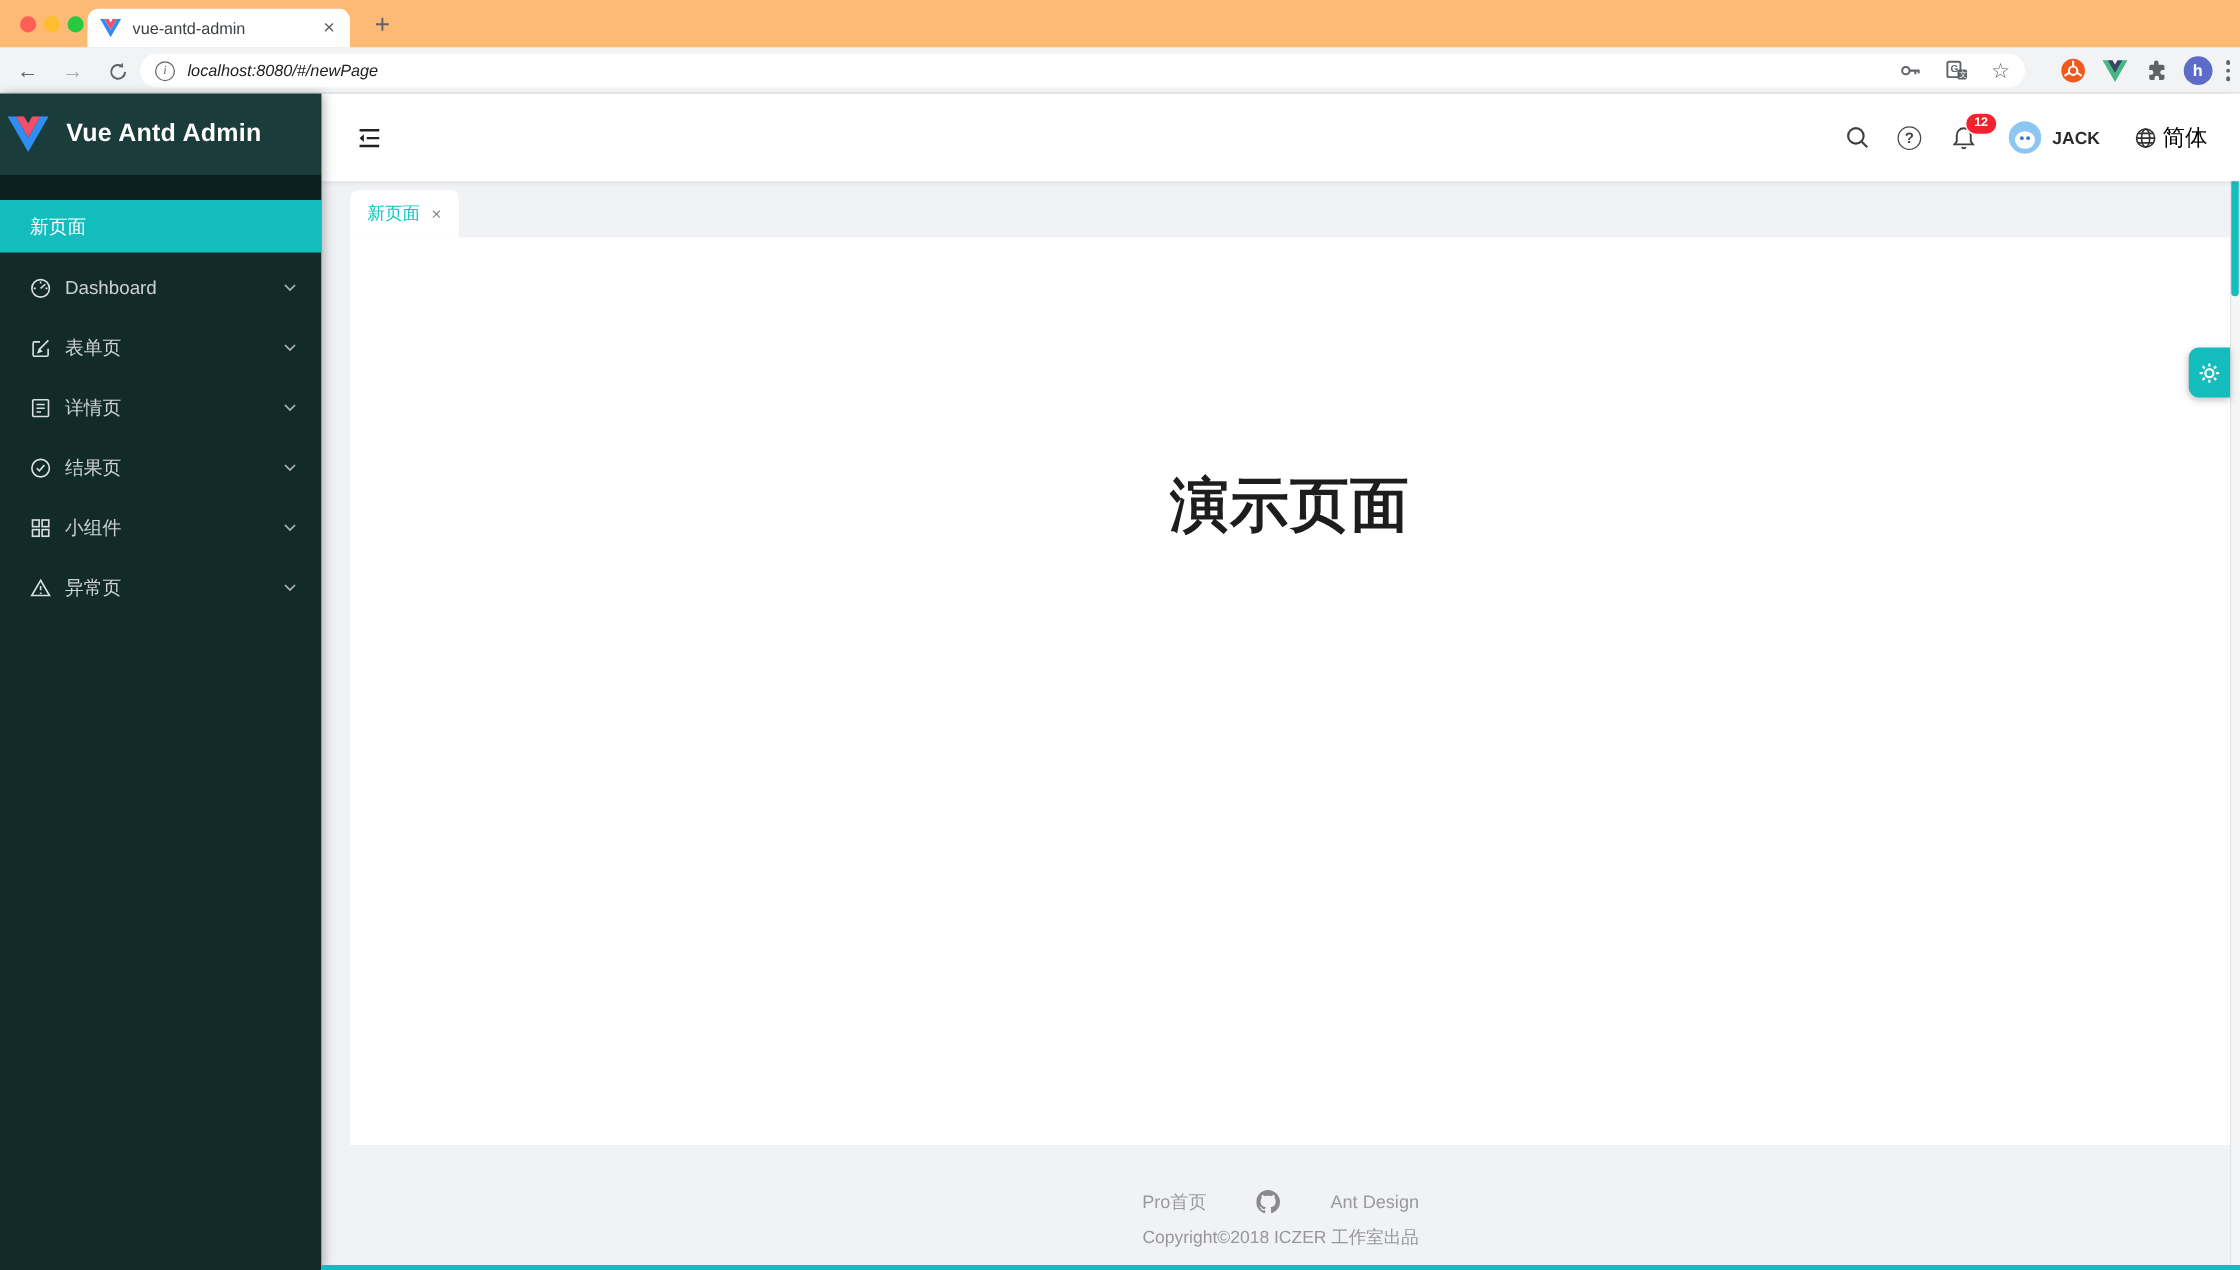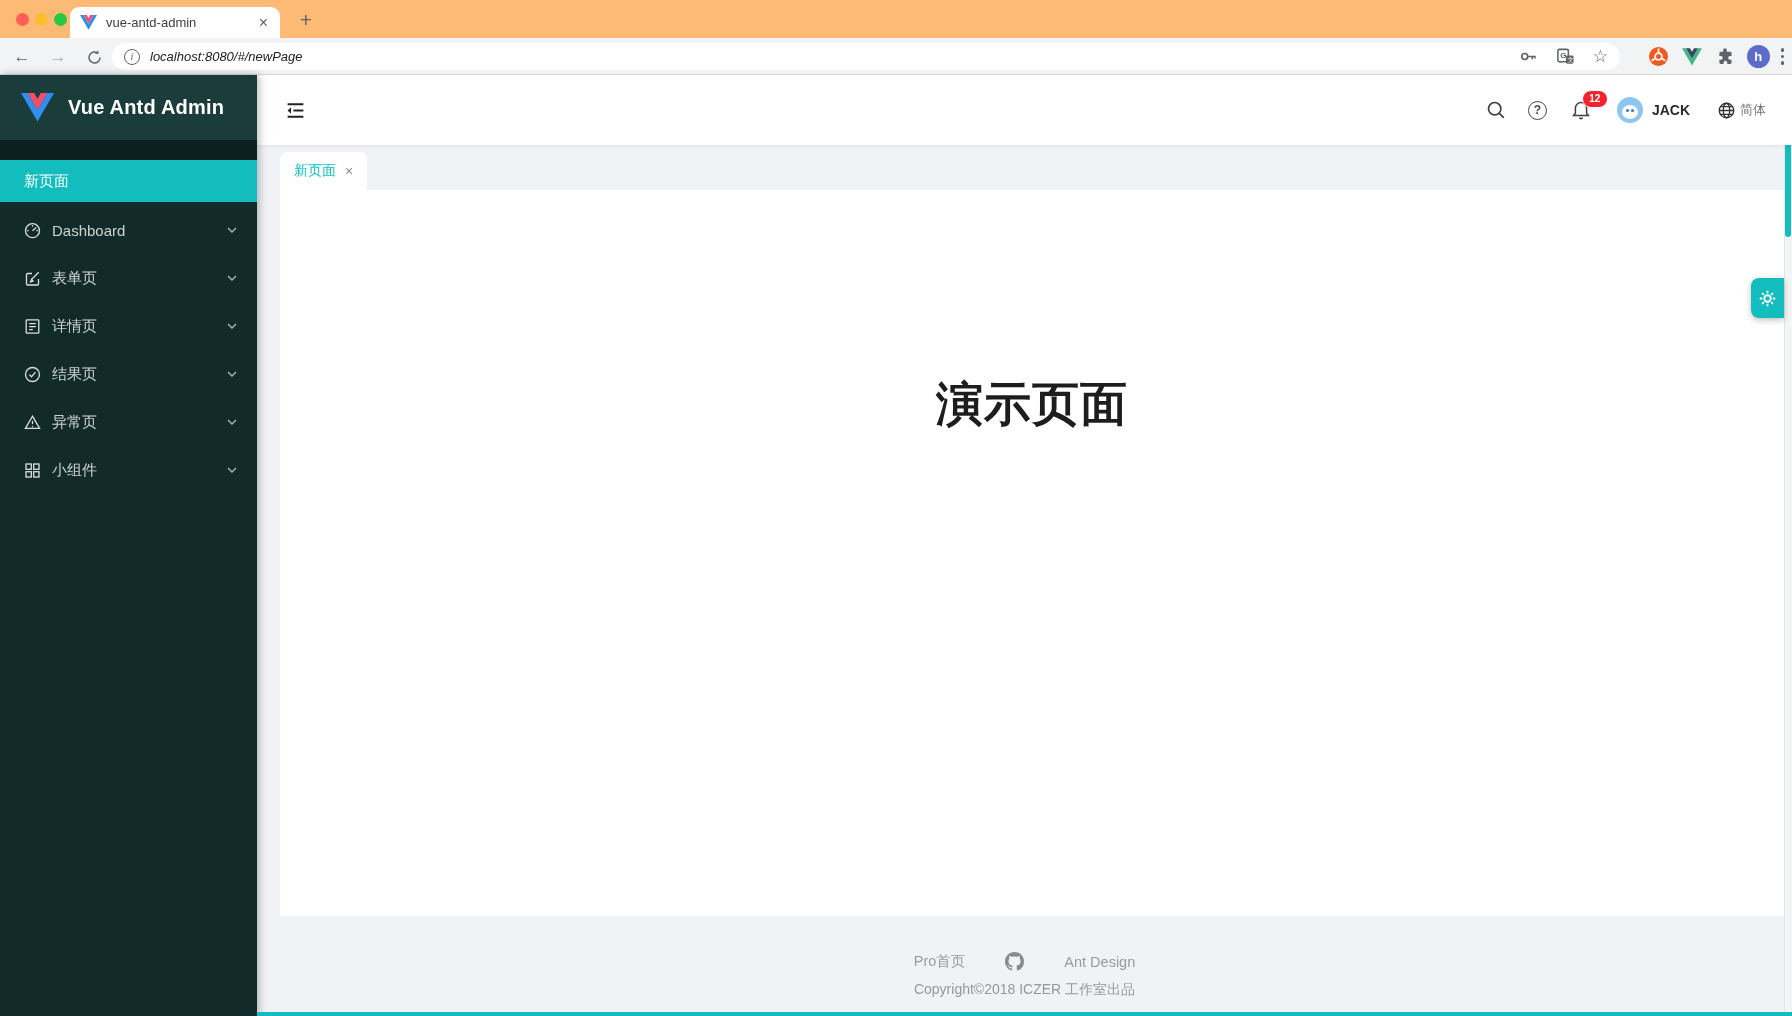--- a/index.html
+++ b/index.html
@@ -38,21 +38,21 @@
               font-size:13px; font-weight:bold; display:flex; align-items:center; justify-content:center; }
   .dots { display:flex; flex-direction:column; gap:3px; align-items:center; }
   .dots i { width:3.4px; height:3.4px; border-radius:50%; background:#5f6368; }
 
   
   #app { position:absolute; top:75px; left:0; right:0; bottom:0; background:#f0f2f5; }
 
   
   #sidebar { position:absolute; left:0; top:0; bottom:0; width:257px; background:#122b2a;
              box-shadow:2px 0 8px rgba(0,0,0,.28); z-index:5; }
-  #logo-bar { height:65px; background:#1a3c3a; display:flex; align-items:center; padding-left:21px; }
+  #logo-bar { height:65px; background:#1a3c3a; display:flex; align-items:center; padding-left:6px; }
   #logo-bar .apptitle { color:#fff; font-size:20px; font-weight:bold; margin-left:14px; letter-spacing:.2px; }
   #menu-gap { height:20px; background:#0b201f; }
   .menu-item { height:40px; margin-bottom:8px; display:flex; align-items:center; padding:0 20px 0 24px;
                color:rgba(255,255,255,.78); font-size:15px; cursor:pointer; }
   .menu-item.selected { height:42px; background:#14bdbd; color:#fff; }
   .menu-item .mi-label { margin-left:11px; flex:1; }
   .menu-item svg.mi { stroke:#d9e0e0; }
   .chev { display:flex; align-items:center; opacity:.65; }
 
   
@@ -67,21 +67,21 @@
              font-weight:bold; color:#474747; display:flex; align-items:center; justify-content:center; }
   #bell-wrap { position:relative; }
   #badge { position:absolute; top:-10px; left:11px; min-width:26px; height:18px; background:#f5222d;
            border-radius:9px; color:#fff; font-size:10px; font-weight:bold; display:flex;
            align-items:center; justify-content:center; padding:0 6px; border:1px solid #fff; }
   #user-avatar { width:26px; height:26px; border-radius:50%; background:#8ec6f2; position:relative; overflow:hidden; }
   #user-avatar i { position:absolute; left:5px; top:8px; width:16px; height:14px; background:#fdfdfd; border-radius:50%; }
   #user-avatar b { position:absolute; left:9px; top:12px; width:3px; height:3px; background:#3b76c4; border-radius:50%; }
   #user-avatar u { position:absolute; left:14px; top:12px; width:3px; height:3px; background:#3b76c4; border-radius:50%; }
   #username { font-size:14px; font-weight:bold; color:#2b2b2b; }
-  #lang { display:flex; align-items:center; font-size:13px; color:#737373;justify-content:space-between; }
+  #lang { display:flex; align-items:center; font-size:18px; color:#000000;justify-content:space-between; }
   #lang span { margin-left:4px; }
 
   
   #tabbar { position:absolute; left:0; right:0; top:70px; height:45px; }
   #page-tab { position:absolute; left:23px; bottom:0; height:38px; background:#fff; border-radius:7px 7px 0 0;
               display:flex; align-items:center; padding:0 14px; cursor:pointer; }
   #page-tab .t-label { color:#13c2c2; font-size:14px; }
   #page-tab .t-close { color:#8c8c8c; font-size:14px; margin-left:9px; }
 
   
@@ -244,40 +244,40 @@
       <span class="mi-label">结果页</span>
       <span class="chev">
         <svg width="10" height="6" viewBox="0 0 10 6" fill="none" stroke="#fff" stroke-width="1.4">
             <path d="M1 1 L5 5 L9 1"></path>
           </svg>
       </span>
     </div>
 
     <div class="menu-item">
       <svg class="mi" width="17" height="17" viewBox="0 0 17 17" fill="none" stroke-width="1.3">
-        <path d="M8.5 2.2 L15.6 14.4 H1.4 Z"></path>
-          <path d="M8.5 6.8 v3.4"></path>
-          <path d="M8.5 11.9 v1.2"></path>
-      </svg>
-      <span class="mi-label">异常页</span>
-      <span class="chev">
-        <svg width="10" height="6" viewBox="0 0 10 6" fill="none" stroke="#fff" stroke-width="1.4">
-            <path d="M1 1 L5 5 L9 1"></path>
-          </svg>
-      </span>
-    </div>
-
-    <div class="menu-item">
-      <svg class="mi" width="17" height="17" viewBox="0 0 17 17" fill="none" stroke-width="1.3">
         <rect x="2" y="2" width="5.3" height="5.3"></rect>
           <rect x="9.7" y="2" width="5.3" height="5.3"></rect>
         <rect x="2" y="9.7" width="5.3" height="5.3"></rect>
           <rect x="9.7" y="9.7" width="5.3" height="5.3"></rect>
       </svg>
       <span class="mi-label">小组件</span>
+      <span class="chev">
+        <svg width="10" height="6" viewBox="0 0 10 6" fill="none" stroke="#fff" stroke-width="1.4">
+            <path d="M1 1 L5 5 L9 1"></path>
+          </svg>
+      </span>
+    </div>
+
+    <div class="menu-item">
+      <svg class="mi" width="17" height="17" viewBox="0 0 17 17" fill="none" stroke-width="1.3">
+        <path d="M8.5 2.2 L15.6 14.4 H1.4 Z"></path>
+          <path d="M8.5 6.8 v3.4"></path>
+          <path d="M8.5 11.9 v1.2"></path>
+      </svg>
+      <span class="mi-label">异常页</span>
       <span class="chev">
         <svg width="10" height="6" viewBox="0 0 10 6" fill="none" stroke="#fff" stroke-width="1.4">
             <path d="M1 1 L5 5 L9 1"></path>
           </svg>
       </span>
     </div>
   </div>
 
   <div id="main">
 

